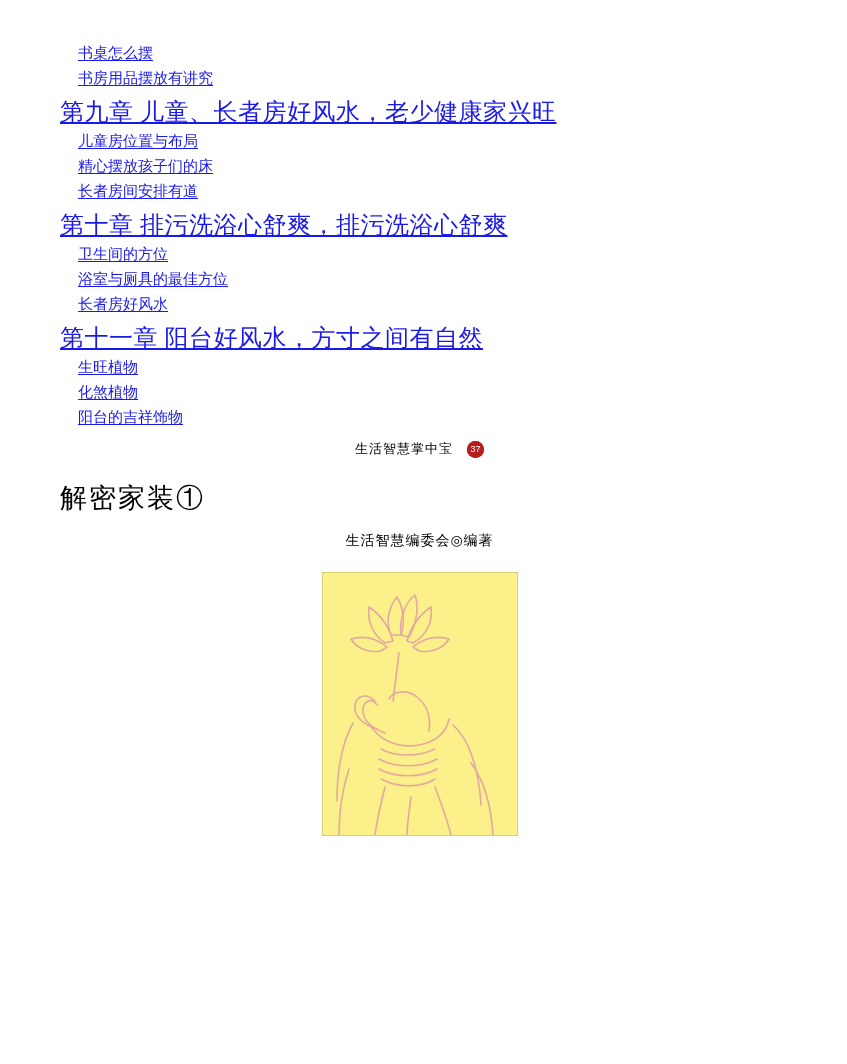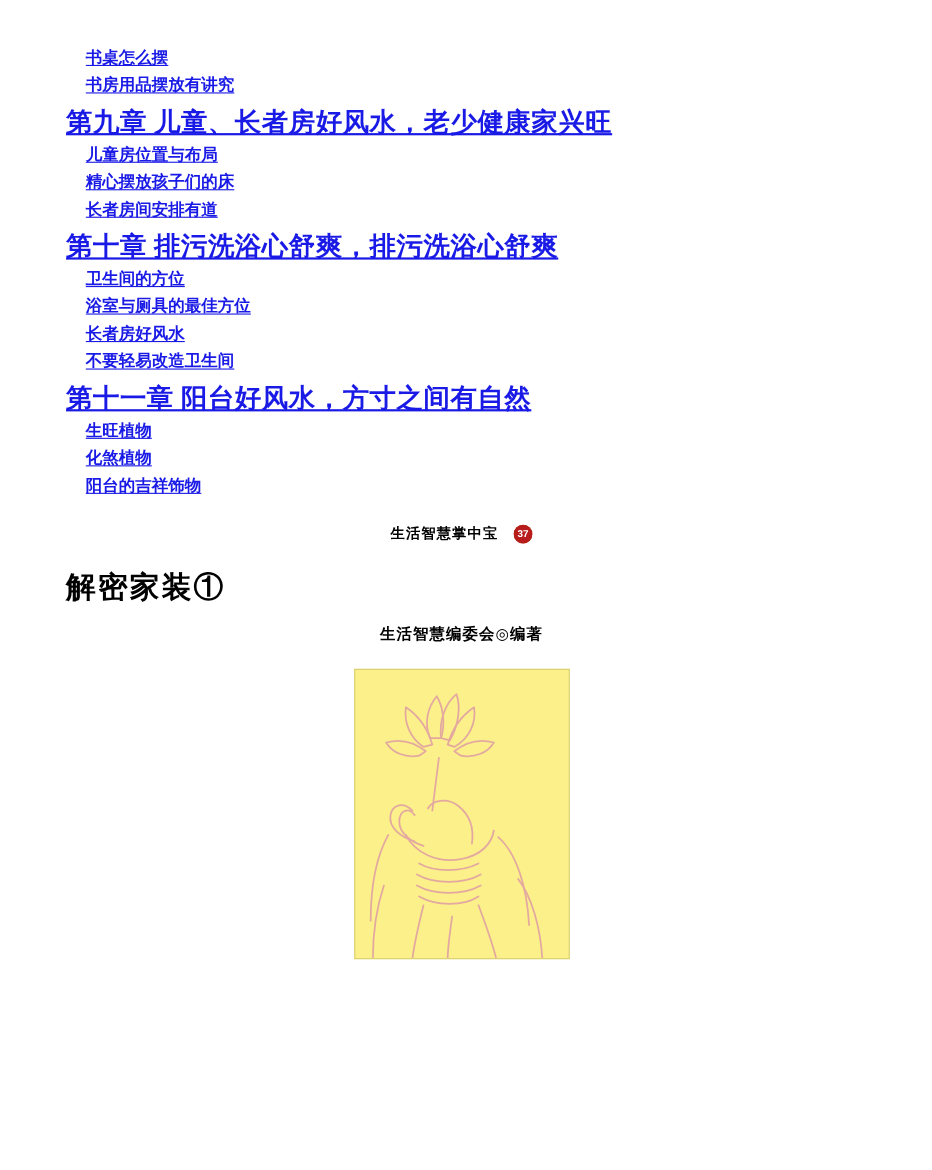--- a/index.html
+++ b/index.html
@@ -14,21 +14,20 @@
     color: #000000;
     position: relative;
     overflow: hidden;
   }
   .page {
     position: relative;
     width: 847px;
     height: 940px;
     box-sizing: border-box;
     padding: 36px 68px 0 60px;
-    font-weight: bold;
   }
   .toc {
     margin: 0;
     padding: 0;
     list-style: none;
   }
   .toc-entry {
     display: block;
     white-space: nowrap;
   }
@@ -48,21 +47,21 @@
     letter-spacing: 0.5px;
   }
   .lvl-section {
     font-size: 15px;
     line-height: 1.0;
     margin: 10px 0 9px 0;
     padding-left: 18px;
   }
 
   .footer-line {
-    margin-top: 26px;
+    margin-top: 15px;
     text-align: center;
     font-size: 13px;
     color: #000;
     display: flex;
     align-items: center;
     justify-content: center;
     gap: 14px;
   }
   .footer-text {
     letter-spacing: 1px;
@@ -123,21 +122,20 @@
       <div class="toc-entry lvl-section"><span class="toc-link">书桌怎么摆</span></div>
       <div class="toc-entry lvl-section"><span class="toc-link">书房用品摆放有讲究</span></div>
       <div class="toc-entry lvl-chapter"><span class="toc-link">第九章    儿童、长者房好风水，老少健康家兴旺</span></div>
       <div class="toc-entry lvl-section"><span class="toc-link">儿童房位置与布局</span></div>
       <div class="toc-entry lvl-section"><span class="toc-link">精心摆放孩子们的床</span></div>
       <div class="toc-entry lvl-section"><span class="toc-link">长者房间安排有道</span></div>
       <div class="toc-entry lvl-chapter"><span class="toc-link">第十章    排污洗浴心舒爽，排污洗浴心舒爽</span></div>
       <div class="toc-entry lvl-section"><span class="toc-link">卫生间的方位</span></div>
       <div class="toc-entry lvl-section"><span class="toc-link">浴室与厕具的最佳方位</span></div>
       <div class="toc-entry lvl-section"><span class="toc-link">长者房好风水</span></div>
-      <div class="toc-entry lvl-section"><span class="toc-link">不要轻易改造卫生间</span></div>
       <div class="toc-entry lvl-chapter"><span class="toc-link">第十一章    阳台好风水，方寸之间有自然</span></div>
       <div class="toc-entry lvl-section"><span class="toc-link">生旺植物</span></div>
       <div class="toc-entry lvl-section"><span class="toc-link">化煞植物</span></div>
       <div class="toc-entry lvl-section"><span class="toc-link">阳台的吉祥饰物</span></div>
     </div>
 
   <div class="footer-line">
     <span class="footer-text">生活智慧掌中宝</span>
     <span class="page-badge">37</span>
   </div>

